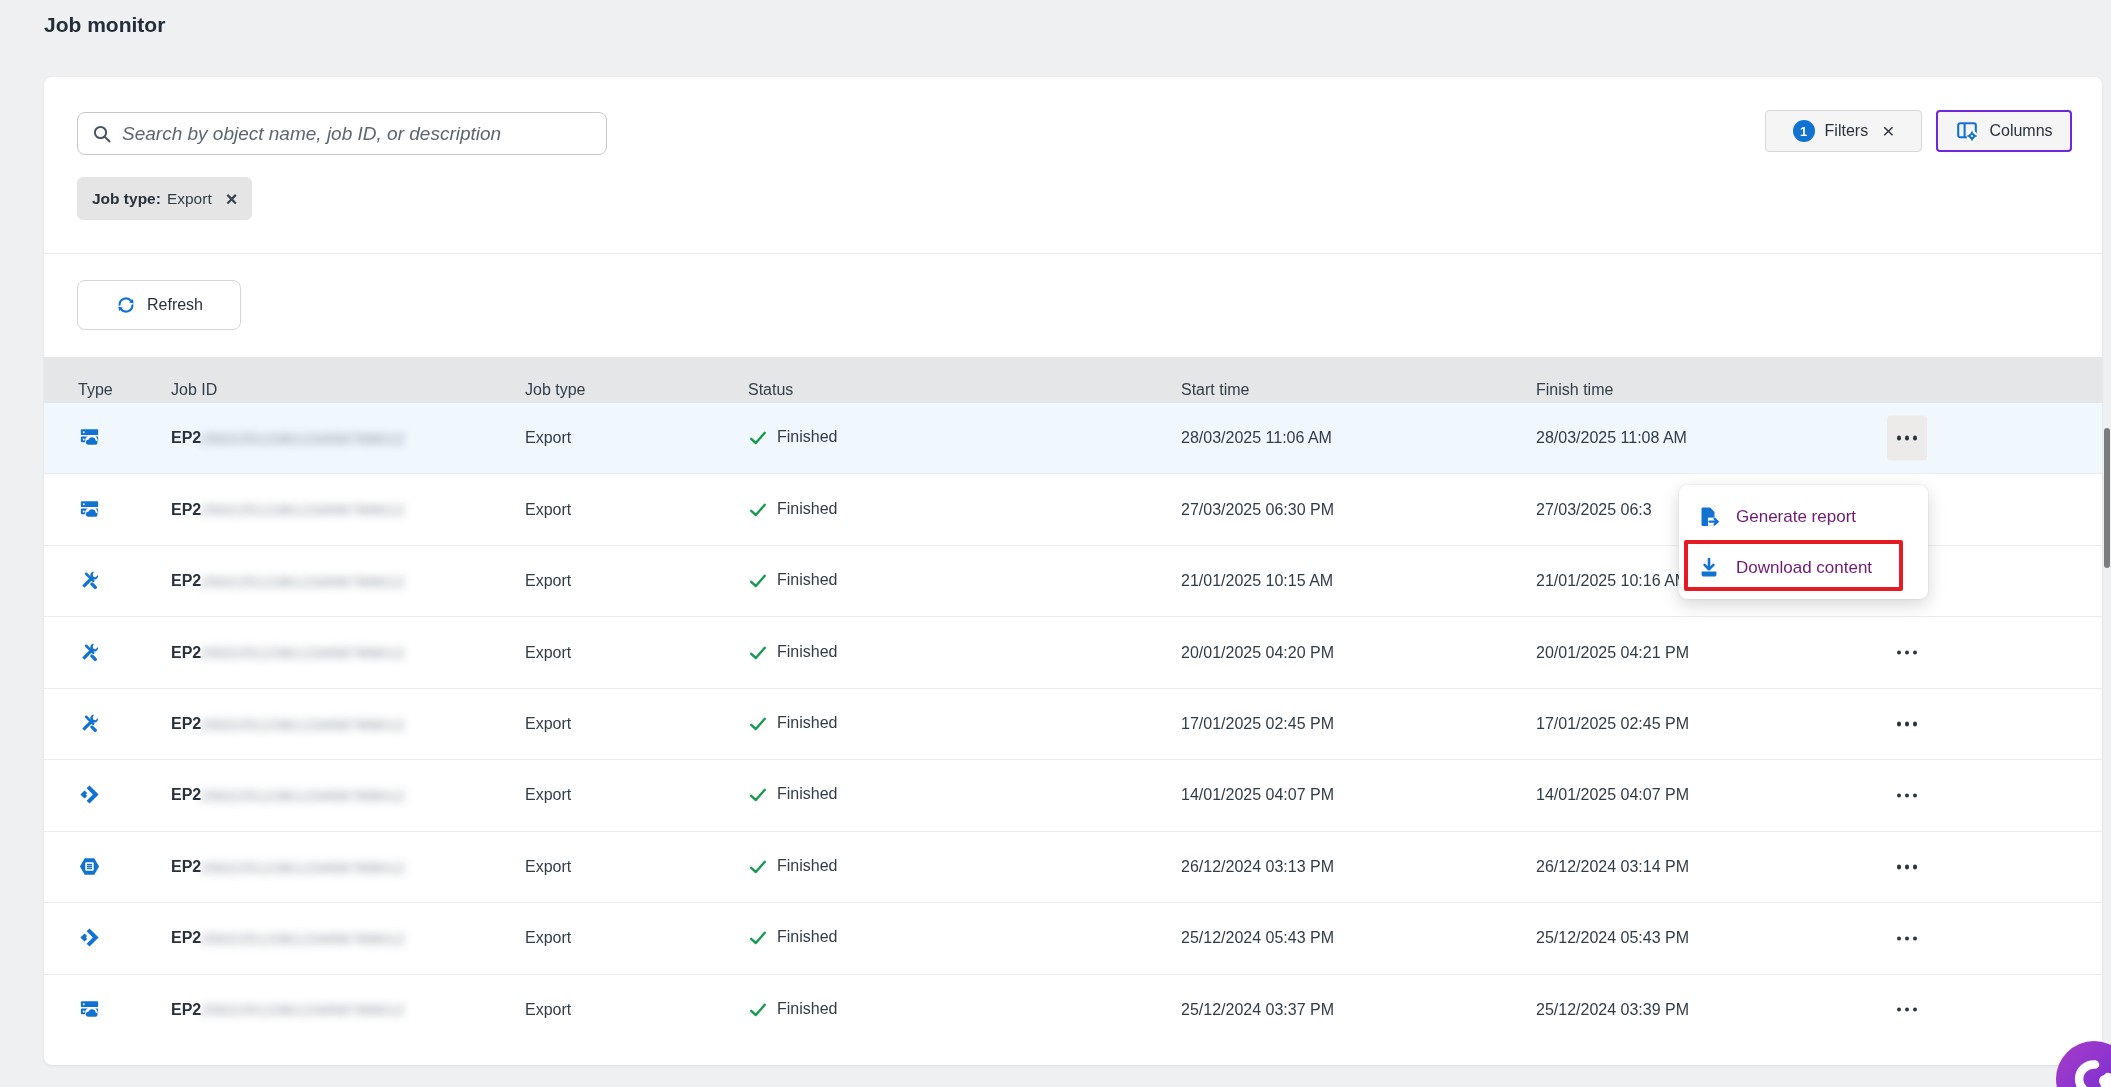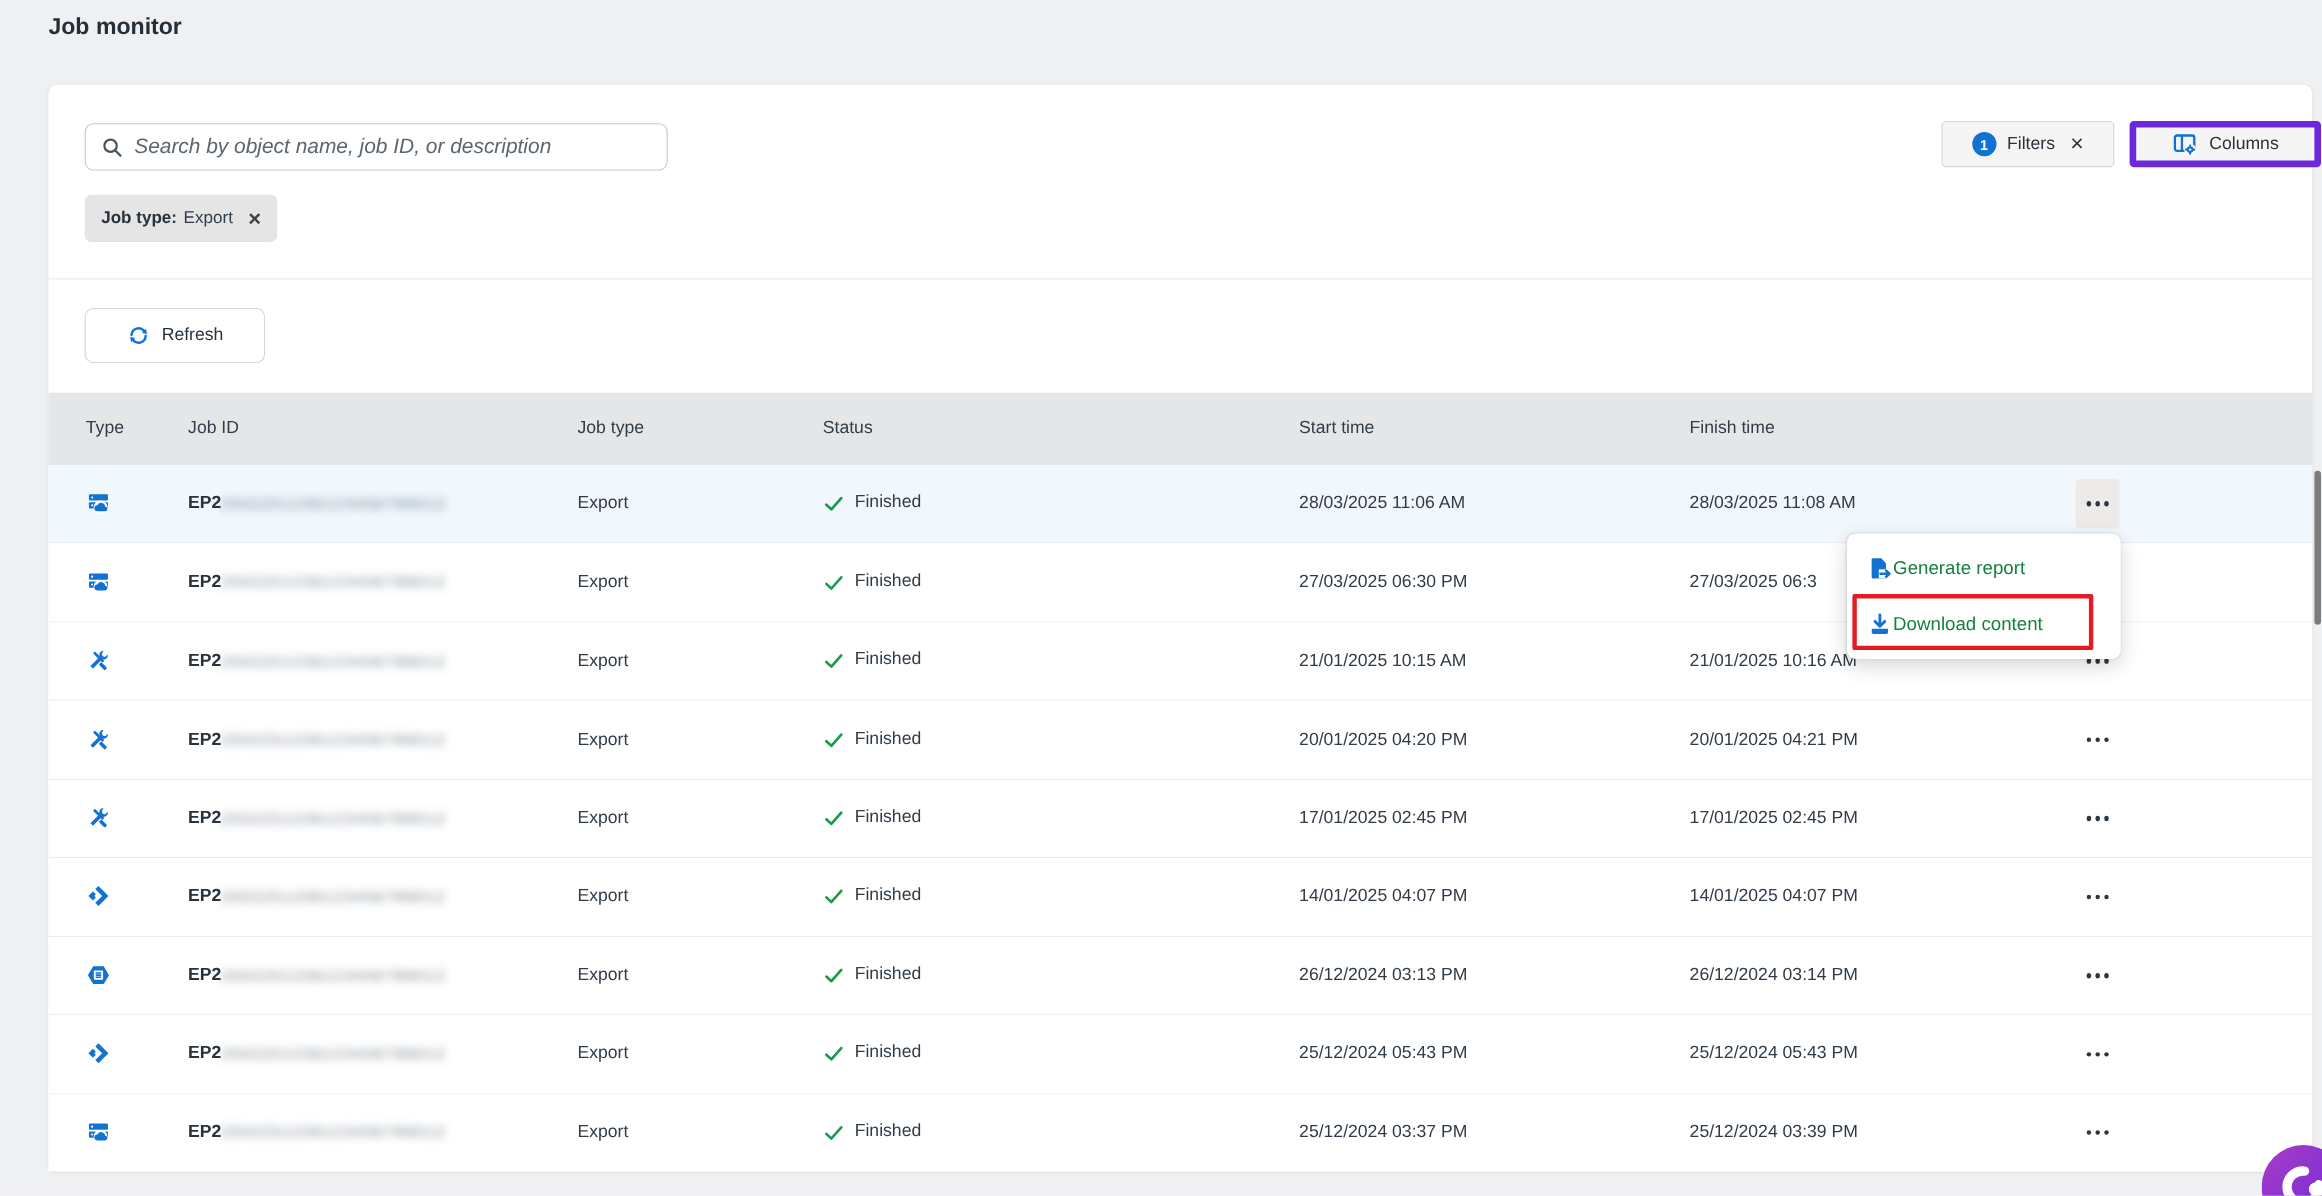--- a/index.html
+++ b/index.html
@@ -45,41 +45,41 @@
     position: absolute; left: 1721px; top: 33px; width: 157px; height: 42px;
     background: #f5f5f6; border: 1px solid #d7d8d9; border-radius: 4px;
   }
   .btn-filters .badge {
     width: 22px; height: 22px; border-radius: 50%; background: #1272d1;
     color: #fff; font-size: 13px; font-weight: 700;
     display: inline-flex; align-items: center; justify-content: center;
   }
   .btn-filters .x { font-size: 21px; color: #2b3540; margin-left: 4px; }
   .btn-columns {
-    position: absolute; left: 1892px; top: 33px; width: 174px; height: 42px;
-    background: #f5f5f6; border: 6px solid #6d28d9; border-radius: 4px;
+    position: absolute; left: 1892px; top: 33px; width: 136px; height: 42px;
+    background: #f5f5f6; border: 2px solid #6d28d9; border-radius: 4px;
   }
   .divider { position: absolute; left: 0; top: 176px; width: 100%; height: 1px; background: #e8e9ea; }
   .btn-refresh {
     position: absolute; left: 33px; top: 203px; width: 164px; height: 50px;
     background: #fff; border: 1px solid #d4d5d7; border-radius: 8px;
   }
   
   .thead {
     position: absolute; left: 0; top: 280px; width: 100%; height: 66px;
     background: #e5e6e8; font-size: 16px; color: #313d49;
   }
   .thead span, .trow .cell { position: absolute; top: 50%; transform: translateY(-50%); white-space: nowrap; }
   .col-type   { left: 34px; }
   .col-jobid  { left: 127px; }
   .col-jobtype{ left: 481px; }
   .col-status { left: 704px; }
   .col-start  { left: 1137px; }
   .col-finish { left: 1492px; }
-  .tbody { position: absolute; left: 0; top: 346px; width: 100%; height: 642px; display: flex; flex-direction: column; }
+  .tbody { position: absolute; left: 0; top: 326px; width: 100%; height: 642px; display: flex; flex-direction: column; }
   .trow { position: relative; flex: 1; border-bottom: 1px solid #ececee; font-size: 16px; color: #303c48; background: #fff; }
   .trow:last-child { border-bottom: none; }
   .trow.selected { background: #f0f7fd; }
   .cell.icon-cell { width: 24px; height: 24px; }
   .cell.icon-cell svg { display: block; }
   .jobid b { font-weight: 700; color: #28323c; }
   .redacted {
     display: inline-block; vertical-align: middle;
     filter: blur(4px); color: #4c5c6c; font-size: 14px; letter-spacing: 1.5px;
     max-width: 205px; overflow: hidden; opacity: .8;
@@ -93,22 +93,22 @@
   .actions.active { background: #edebe9; }
   .actions i { width: 4.5px; height: 4.5px; border-radius: 50%; background: #2b3640; }
   
   .menu {
     position: absolute; left: 1679px; top: 485px; width: 249px;
     background: #fff; border-radius: 8px; padding: 6px 0;
     box-shadow: 0 0 2px rgba(0,0,0,.12), 0 6px 18px rgba(0,0,0,.16);
     z-index: 20;
   }
   .menu-item {
-    height: 51px; display: flex; align-items: center; gap: 0;
-    padding: 0 18px; font-size: 17px; color: #15803d; cursor: pointer;
+    height: 51px; display: flex; align-items: center; gap: 15px;
+    padding: 0 18px; font-size: 17px; color: #701a75; cursor: pointer;
   }
   .menu-item svg { flex: 0 0 auto; }
   .annotation-box {
     position: absolute; left: 5px; top: 55px; width: 219px; height: 51px;
     border: 4px solid #e41b23; border-radius: 2px; pointer-events: none; z-index: 25;
   }
   
   .scroll-thumb {
     position: absolute; left: 2104px; top: 428px; width: 6px; height: 140px;
     background: #7b7c7e; border-radius: 3px; z-index: 30; cursor: pointer;

